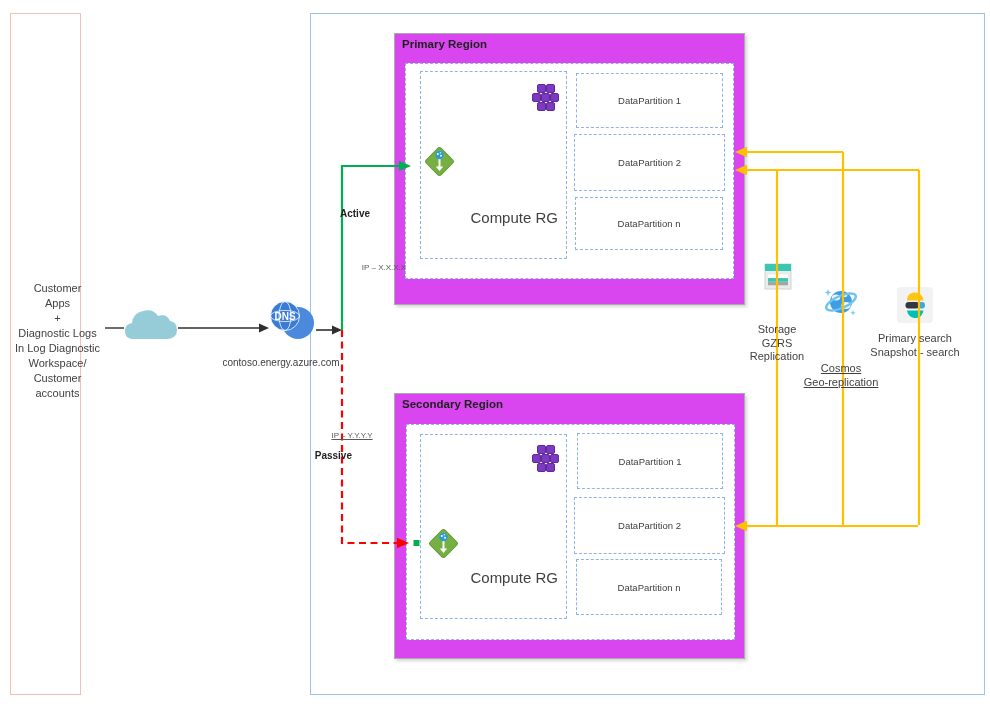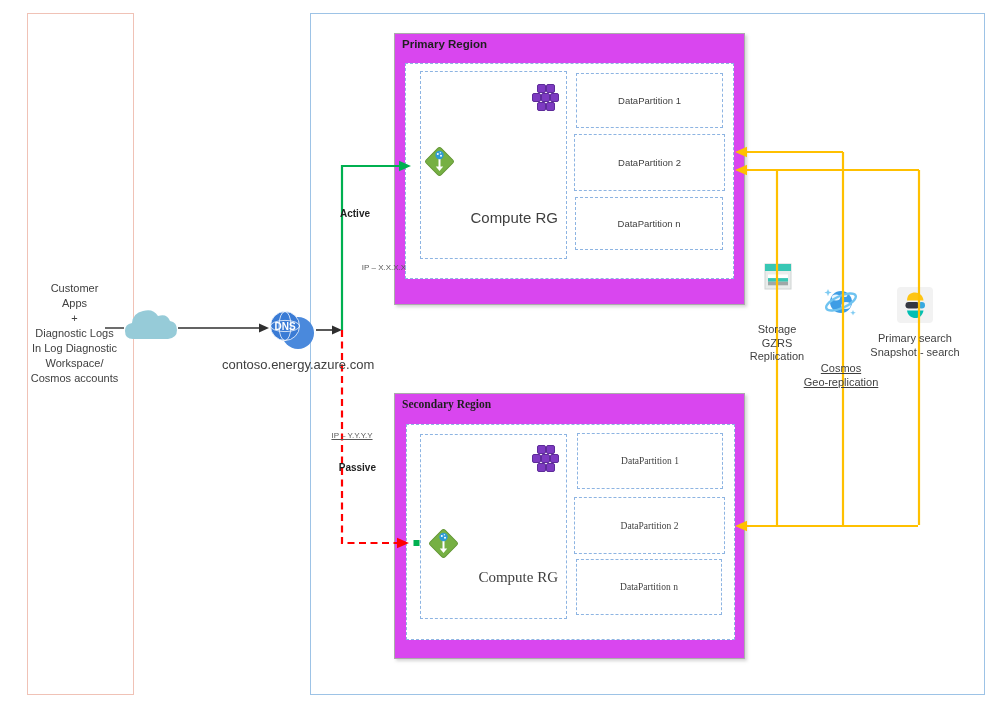--- a/index.html
+++ b/index.html
@@ -12,36 +12,36 @@
   .region-title{font-weight:bold;font-size:11.5px;color:#1f1f1f;padding:4px 0 0 7px;}
   .dashed{border:1px dashed #8db4e2;background:#fff;}
   .partition{border:1px dashed #8db4e2;background:#fff;display:flex;align-items:center;justify-content:center;
              font-size:9.5px;color:#3f3f3f;}
   .compute-lbl{position:absolute;right:8px;bottom:32px;font-size:15px;color:#3f3f3f;}
   .txt-c{text-align:center;}
   .left-lines{font-size:11px;line-height:15px;color:#404040;}
   .ip-lbl{font-size:8px;color:#595959;text-align:center;}
   .bold-lbl{font-weight:bold;font-size:10px;color:#1f1f1f;text-align:right;}
   .rep-lbl{font-size:11px;line-height:13.5px;color:#3f3f3f;text-align:center;}
-  .dns-domain{font-size:13px;color:#404040;text-align:center;}
+  .dns-domain{font-size:10px;color:#404040;text-align:center;}
   svg{display:block;}
   #wires{pointer-events:none;}
 </style>
 </head>
 <body>
 
-<div class="abs left-box" style="left:27px;top:13px;width:107px;height:682px;">
+<div class="abs left-box" style="left:10px;top:13px;width:71px;height:682px;">
   <div class="abs left-lines txt-c" style="left:0;top:267px;width:93px;">
     <div>Customer</div>
     <div>Apps</div>
     <div>+</div>
     <div>Diagnostic Logs</div>
     <div>In Log Diagnostic</div>
     <div>Workspace/</div>
-    <div>Cosmos accounts</div>
+    <div>Customer accounts</div>
   </div>
 </div>
 
 <div class="abs outer-box" style="left:310px;top:13px;width:675px;height:682px;"></div>
 
 <div class="abs region" style="left:383px;top:33px;width:351px;height:272px;">
   <div class="region-title">Primary Region</div>
   <div class="abs dashed" style="left:10px;top:29px;width:329px;height:216px;"></div>
   <div class="abs dashed" style="left:25px;top:37px;width:147px;height:188px;">
     <span class="compute-lbl">Compute RG</span>
@@ -76,21 +76,21 @@
       <line x1="15.5" y1="10" x2="15.5" y2="22" stroke="#fff" stroke-width="2"></line>
       <polygon points="15.5,25 11.8,20.5 19.2,20.5" fill="#fff"></polygon>
       <circle cx="15.5" cy="9" r="4.2" fill="#2e9bd6"></circle>
       <circle cx="13.8" cy="8" r="1" fill="#fff"></circle>
         <circle cx="17" cy="9.7" r="1" fill="#fff"></circle>
         <circle cx="16.4" cy="6.8" r="0.8" fill="#cfeafd"></circle>
     </svg>
   </div>
 </div>
 
-<div class="abs region" style="left:383px;top:393px;width:351px;height:266px;font-family:Liberation Serif, serif;">
+<div class="abs region" style="left:383px;top:393px;width:351px;height:266px;">
   <div class="region-title">Secondary Region</div>
   <div class="abs dashed" style="left:11px;top:30px;width:329px;height:216px;"></div>
   <div class="abs dashed" style="left:25px;top:40px;width:147px;height:185px;">
     <span class="compute-lbl">Compute RG</span>
   </div>
   <div class="abs partition" style="left:182px;top:39px;width:146px;height:56px;">
     <span>DataPartition 1</span>
   </div>
   <div class="abs partition" style="left:179px;top:103px;width:151px;height:57px;">
     <span>DataPartition 2</span>
@@ -123,21 +123,21 @@
     </svg>
   </div>
 </div>
 
 <div class="abs" style="left:123px;top:305px;">
   <svg width="56" height="40" viewBox="0 0 56 40">
     <path d="M10,34 Q2,34 2,26 Q2,19 9,18 Q10,8 20,6 Q30,3 35,11 Q44,8 47,16 Q54,17 54,25 Q54,33 45,34 Z" fill="#96cbd8"></path>
   </svg>
 </div>
 
-<div class="abs" style="left:264px;top:306px;">
+<div class="abs" style="left:264px;top:296px;">
   <svg width="54" height="48" viewBox="0 0 54 48">
     <circle cx="34" cy="27" r="16" fill="#4a89dc"></circle>
     <circle cx="21" cy="20" r="14.5" fill="#3a7bd5"></circle>
     <ellipse cx="21" cy="20" rx="14.5" ry="5.6" fill="none" stroke="#ffffff" stroke-width="0.9" opacity="0.85"></ellipse>
     <ellipse cx="21" cy="20" rx="6" ry="14.5" fill="none" stroke="#ffffff" stroke-width="0.9" opacity="0.85"></ellipse>
     <circle cx="21" cy="20" r="14.5" fill="none" stroke="#ffffff" stroke-width="0.9" opacity="0.85"></circle>
     <text x="21" y="24" text-anchor="middle" font-size="10" font-weight="bold" fill="#ffffff">DNS</text>
   </svg>
 </div>
 
@@ -199,21 +199,21 @@
   <polygon points="735,152 747,146.8 747,157.2" fill="#ffc000"></polygon>
   <polygon points="735,170 747,164.8 747,175.2" fill="#ffc000"></polygon>
   <polygon points="735,526 747,520.8 747,531.2" fill="#ffc000"></polygon>
 </svg>
 
 <div class="abs dns-domain" style="left:222px;top:357px;width:118px;">contoso.energy.azure.com</div>
 
 <div class="abs bold-lbl" style="left:318px;top:208px;width:52px;">Active</div>
 <div class="abs ip-lbl" style="left:326px;top:263px;width:52px;margin-left:32px;">IP – X.X.X.X</div>
 <div class="abs ip-lbl" style="left:326px;top:431px;width:52px;text-decoration:underline;">IP – Y.Y.Y.Y</div>
-<div class="abs bold-lbl" style="left:324px;top:450px;width:52px;margin-top:12px;">Passive</div>
+<div class="abs bold-lbl" style="left:300px;top:450px;width:52px;">Passive</div>
 
 <div class="abs rep-lbl" style="left:727px;top:323px;width:100px;">
   <div>Storage</div>
   <div>GZRS</div>
   <div>Replication</div>
 </div>
 <div class="abs rep-lbl" style="left:791px;top:362px;width:100px;text-decoration:underline;">
   <div>Cosmos</div>
   <div>Geo-replication</div>
 </div>

